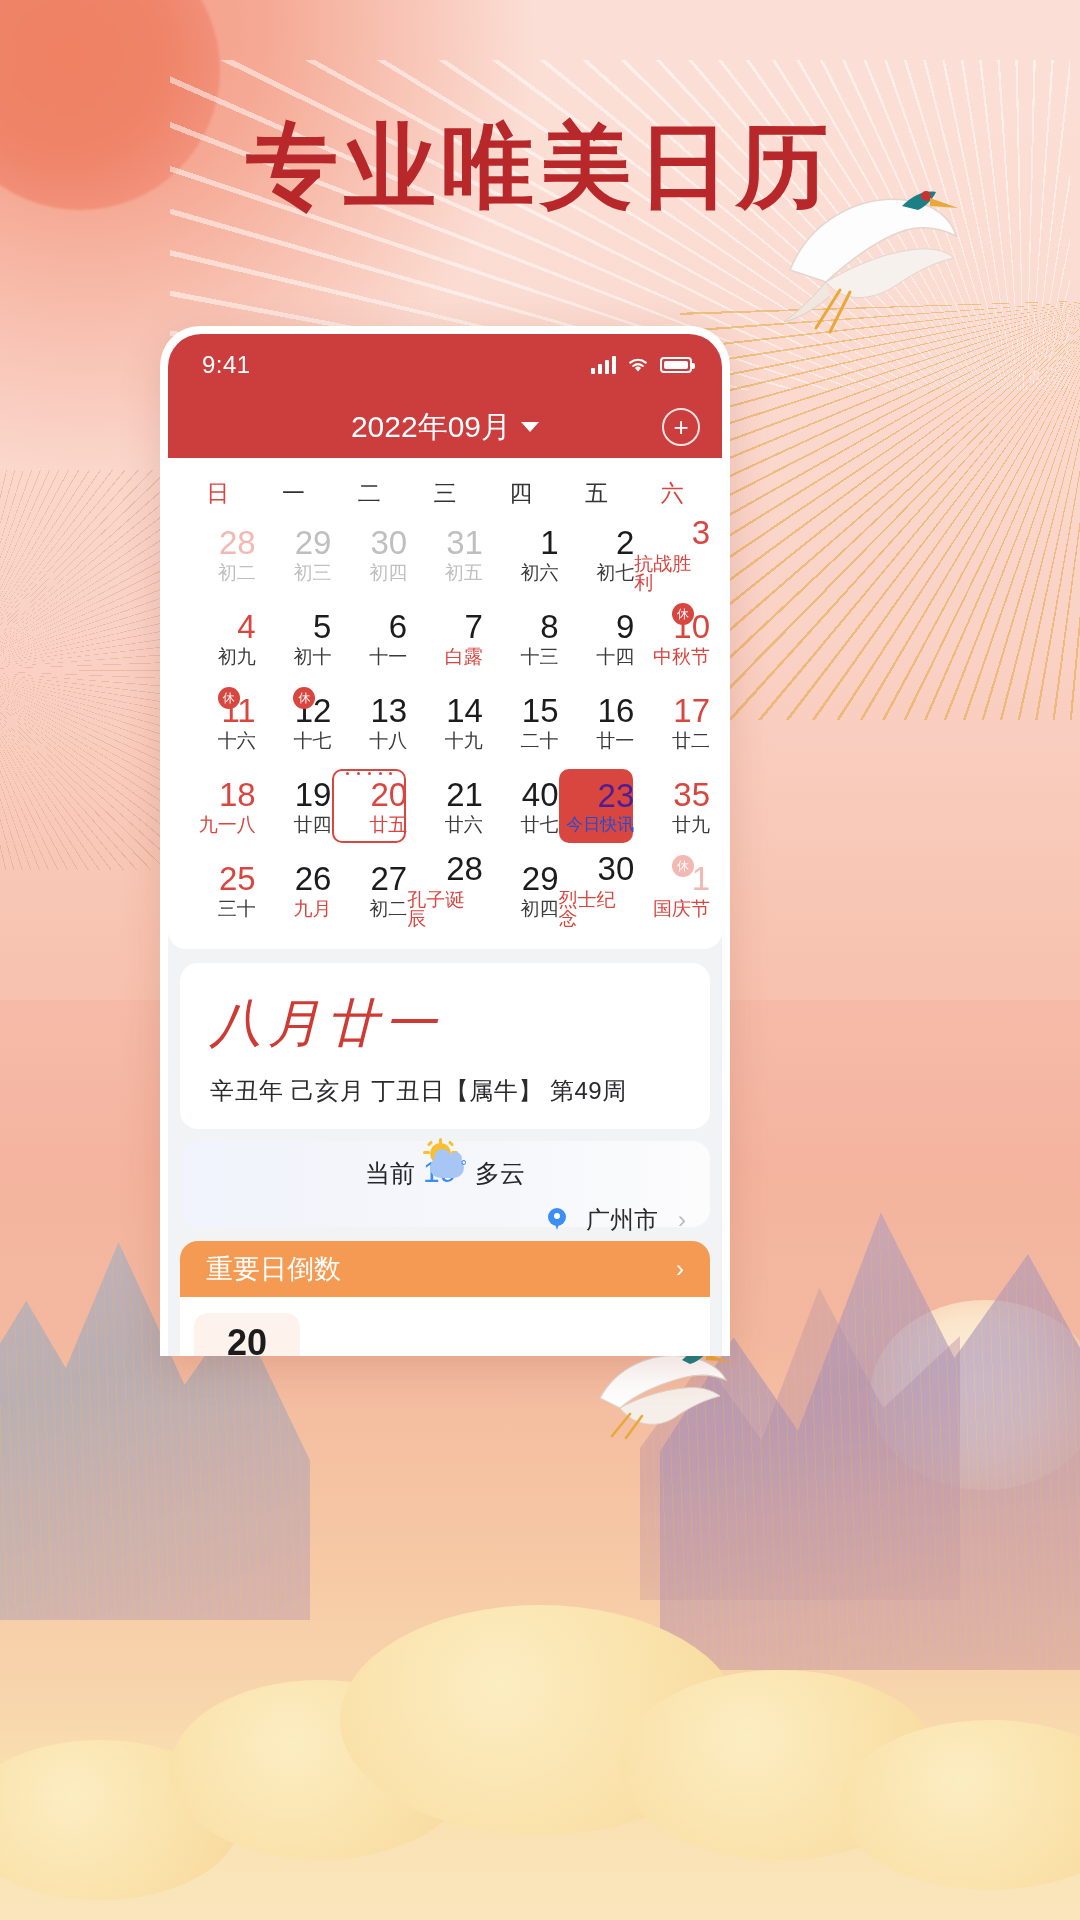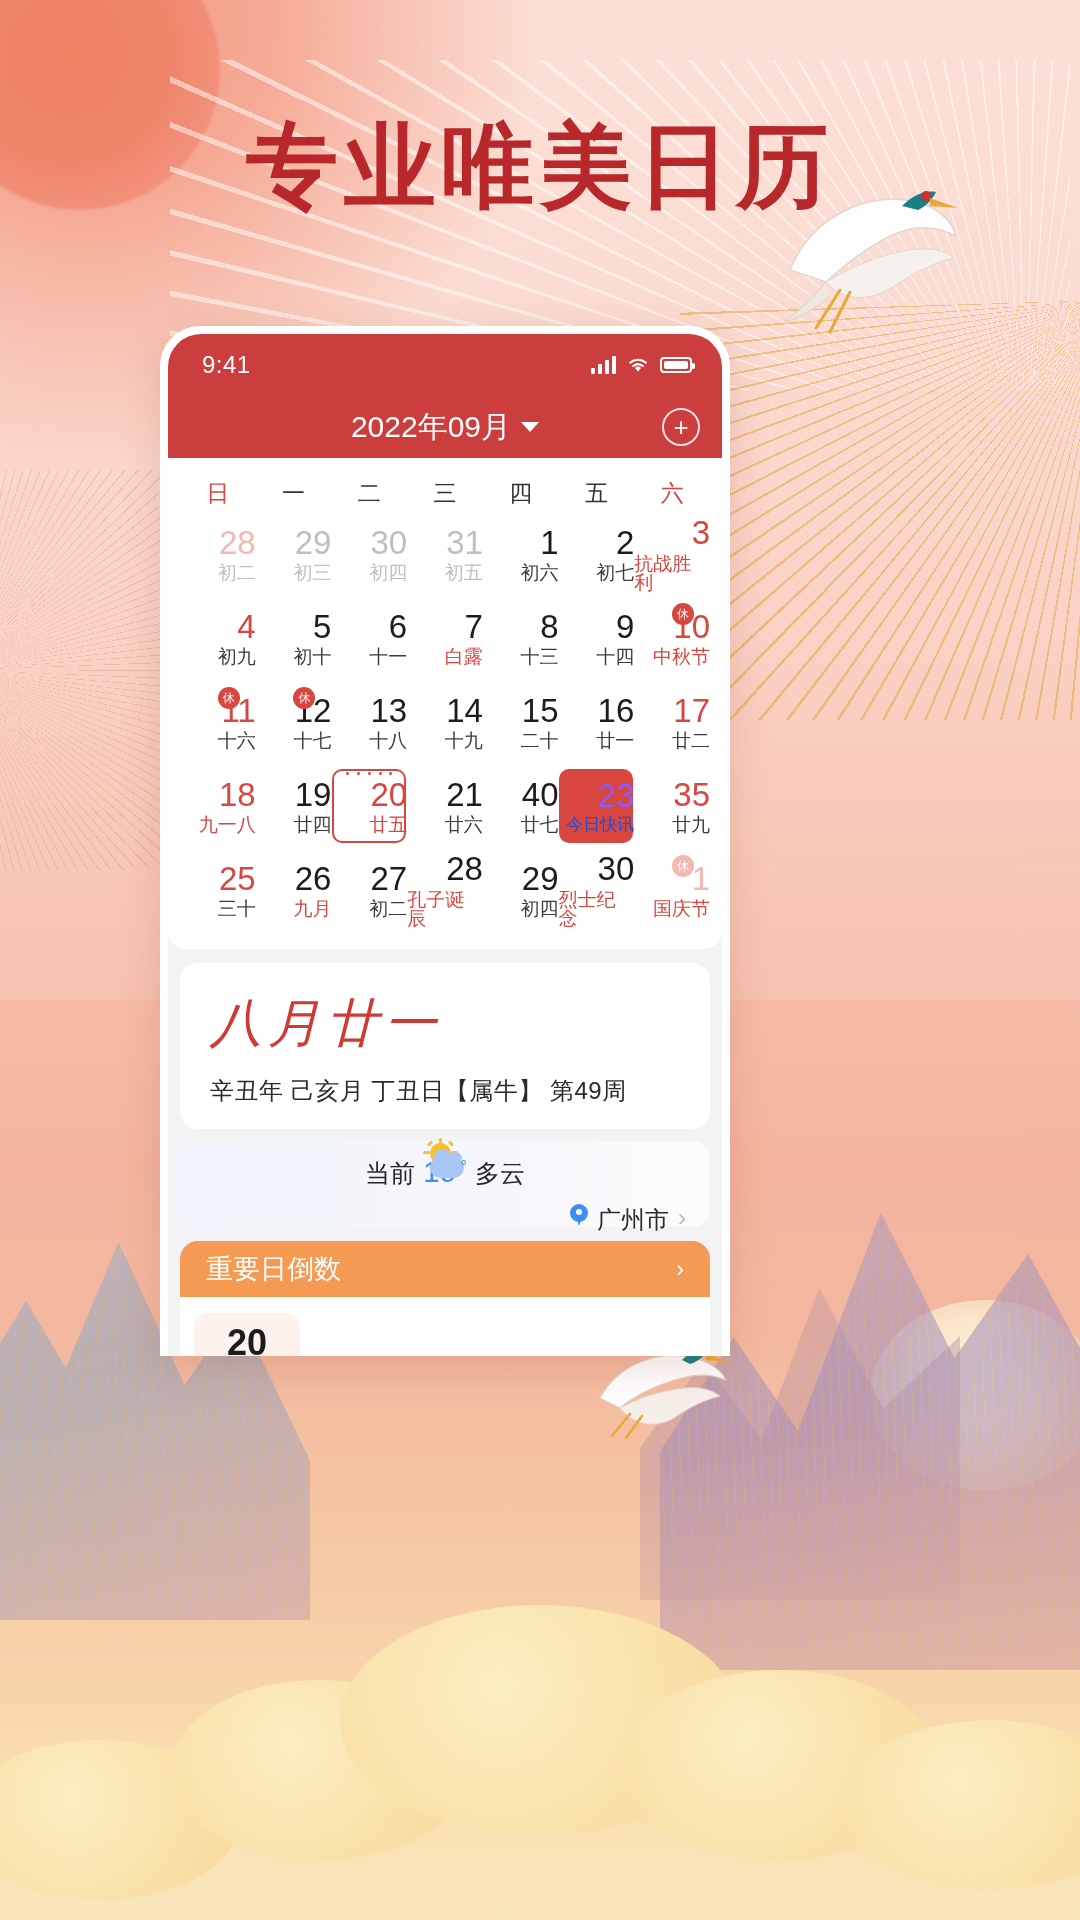--- a/index.html
+++ b/index.html
@@ -161,21 +161,21 @@
   }
   .cell.outline .tab {
     position:absolute; left:50%; transform:translateX(-50%); top:4px; width:54px; height:8px;
     display:flex; justify-content:space-around; align-items:center;
   }
   .cell.outline .tab i { width:3px;height:3px;border-radius:50%;background:var(--redtext); }
   .cell.filled .box {
     position:absolute; left:50%; top:50%; transform:translate(-50%,-50%);
     width:74px; height:74px; background:var(--redtext); border-radius:10px;
   }
-  .cell.filled .dnum { color:#8b5cf6; position:relative; z-index:2; }
+  .cell.filled .dnum { color:#4c1d95; position:relative; z-index:2; }
   .cell.filled .dsub { color:#1d4ed8; position:relative; z-index:2; font-size:17px; }
   .cell.outline .dnum, .cell.outline .dsub { position:relative; z-index:2; color:var(--redtext); }
 
   
   .lunar-card { background:#fff; border-radius:18px; margin:14px 12px 0; padding:26px 30px 22px; }
   .lunar-big {
     font-family:"DejaVu Serif","Liberation Serif",serif;
     font-size:52px; color:#cf3b34; letter-spacing:6px; font-style:italic; font-weight:400;
   }
   .lunar-sub { margin-top:16px; font-size:24px; color:#2b2b2e; letter-spacing:.5px; }
@@ -191,21 +191,21 @@
   .w-sun .ray { position:absolute; background:#fbbe2e; border-radius:2px; }
   .w-sun .cloud {
     position:absolute; left:8px; top:16px; width:34px; height:21px; border-radius:12px;
     background:#a7c6f5;
   }
   .w-sun .cloud::before{content:"";position:absolute;left:4px;top:-8px;width:17px;height:17px;border-radius:50%;background:#a7c6f5;}
   .w-sun .cloud::after{content:"";position:absolute;right:2px;top:-5px;width:13px;height:13px;border-radius:50%;background:#a7c6f5;}
   .w-text { font-size:25px; color:#25262a; display:flex; align-items:baseline; gap:8px; }
   .w-temp { color:#3c8ef5; font-size:30px; font-weight:500; }
   .w-deg { color:#3c8ef5; font-size:16px; position:relative; top:-10px; margin-left:-4px; }
-  .w-right { margin-left:auto; display:flex; align-items:flex-start; gap:9px; color:#2b2b2e; font-size:24px; }
+  .w-right { margin-left:auto; display:flex; align-items:center; gap:20px; color:#2b2b2e; font-size:24px; }
   .pin { width:18px; height:24px; position:relative; }
   .pin::before{content:"";position:absolute;left:0;top:0;width:18px;height:18px;border-radius:50% 50% 50% 50%;background:#3c8ef5;}
   .pin::after{content:"";position:absolute;left:6px;top:13px;width:0;height:0;border-left:3px solid transparent;border-right:3px solid transparent;border-top:9px solid #3c8ef5;}
   .pin i{position:absolute;left:6px;top:5px;width:6px;height:6px;border-radius:50%;background:#fff;z-index:2;}
   .chev { color:#b9bbc0; font-size:24px; }
 
   
   .cd-card { margin:14px 12px 0; border-radius:18px; overflow:hidden; background:#f49a52; }
   .cd-head { height:56px; display:flex; align-items:center; padding:0 26px; color:#fff; font-size:27px; }
   .cd-head .chev { margin-left:auto; color:#fff; font-size:24px; }

